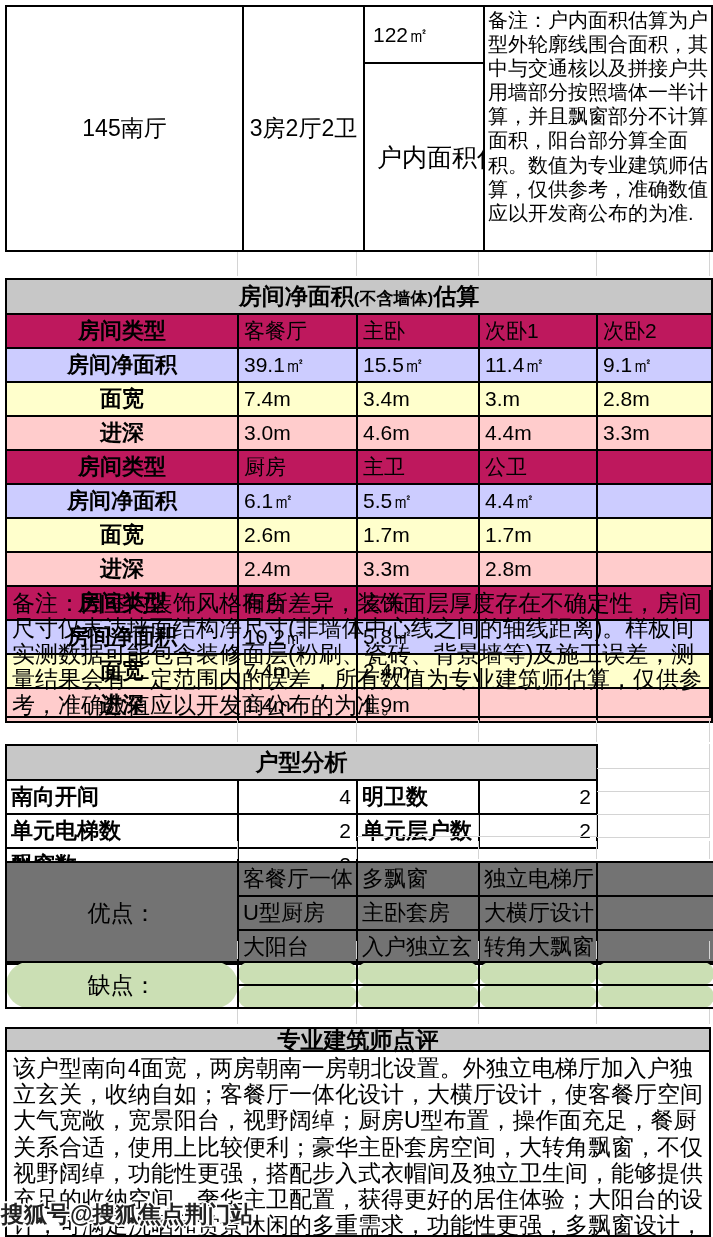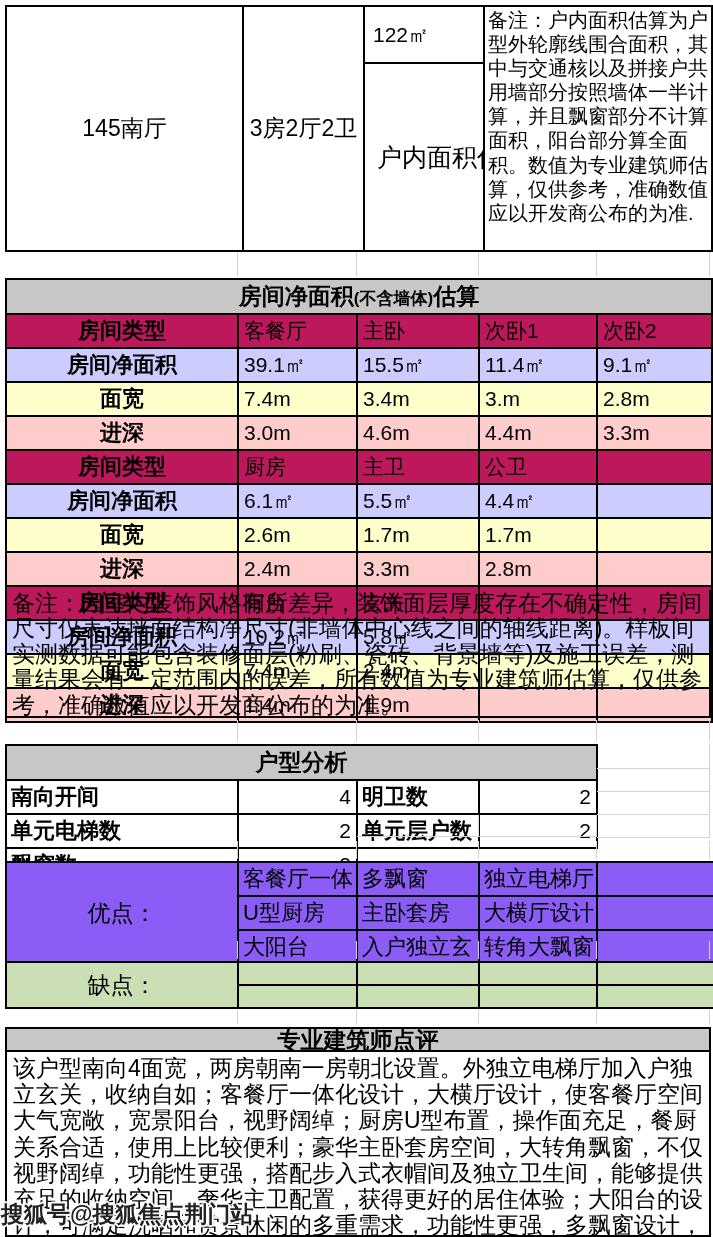--- a/index.html
+++ b/index.html
@@ -37,24 +37,24 @@
   .t-analysis{left:5px;top:744px;width:591px;}
   .t-analysis tr{height:23px;margin-left:9px;}
   .t-analysis td.hdr{background:#c7c7c7;text-align:center;font-weight:bold;font-size:23px;}
   .t-analysis td.lbl{padding-left:4px;text-align:left;font-size:22px;font-weight:bold;}
   .t-analysis td.num{padding-right:5px;text-align:right;}
   .t-analysis td.ghost{border:none;background:transparent;}
 
   
   .t-pros{left:5px;top:861px;width:708px;}
   .t-pros tr{height:26px;}
-  .t-pros td{background:#8b5cf6;font-size:22px;}
+  .t-pros td{background:#737373;font-size:22px;}
   .t-cons{left:5px;top:961px;width:708px;}
   .t-cons tr{height:23px;}
-  .t-cons td{background:#cbdfb4;font-size:22px;}
+  .t-cons td{background:#cbdfb4;font-size:22px;border-radius:23px;}
   td.biglabel{text-align:center;font-size:23px;}
   td.item{padding-left:4px;text-align:left;}
   td.noright{border-right:none;}
 
   
   .rev-hdr{position:absolute;left:5px;top:1027px;width:706px;height:25px;box-sizing:border-box;
            border:2px solid #000;background:#c7c7c7;text-align:center;font-weight:bold;
            font-size:23px;line-height:22px;}
   .rev-body{position:absolute;left:5px;top:1052px;width:706px;height:185px;box-sizing:border-box;
             border:2px solid #000;border-top:none;font-size:23px;line-height:26.2px;

